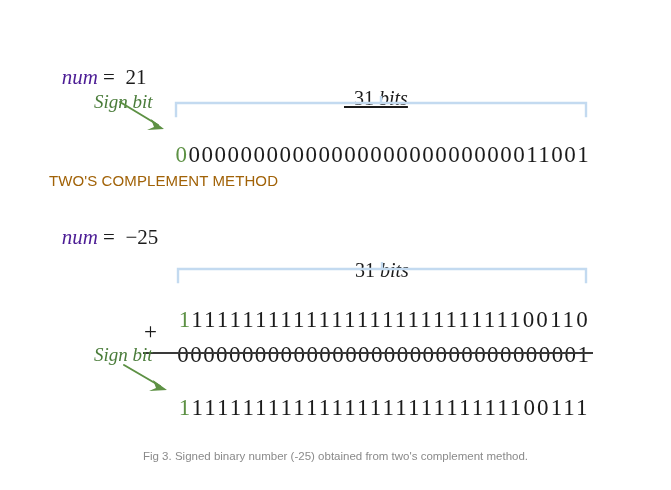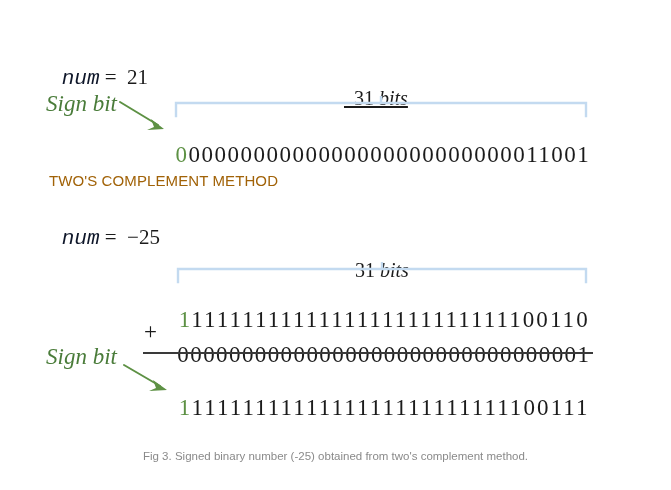--- a/index.html
+++ b/index.html
@@ -13,47 +13,48 @@
     position: relative;
     overflow: hidden;
     font-family: "Liberation Sans", sans-serif;
     -webkit-font-smoothing: antialiased;
   }
 
   .abs { position: absolute; }
 
   
   .mathvar {
-    font-family: Liberation Mono, monospace;
+    font-family: Liberation Serif, serif;
     font-style: italic;
-    color: #0f172a;
+    color: #4c1d95;
     white-space: pre;
   }
   .mathnum {
     font-family: "Liberation Serif", "DejaVu Serif", serif;
     font-style: normal;
     color: #1b1b1b;
     white-space: pre;
   }
 
   
   .num-line {
     font-size: 21px;
     line-height: 1;
     white-space: pre;
   }
 
   
   .signbit {
     font-family: "Liberation Serif", "DejaVu Serif", serif;
     font-style: italic;
-    font-size: 23px;
+    font-size: 19px;
     color: #4a7c3a;
     line-height: 1;
     white-space: pre;
+    margin-left: 48px;
   }
 
   
   .section-title {
     font-family: "Liberation Sans", sans-serif;
     font-size: 15px;
     color: #a16207;
     letter-spacing: 0.1px;
     line-height: 1;
     white-space: pre;

